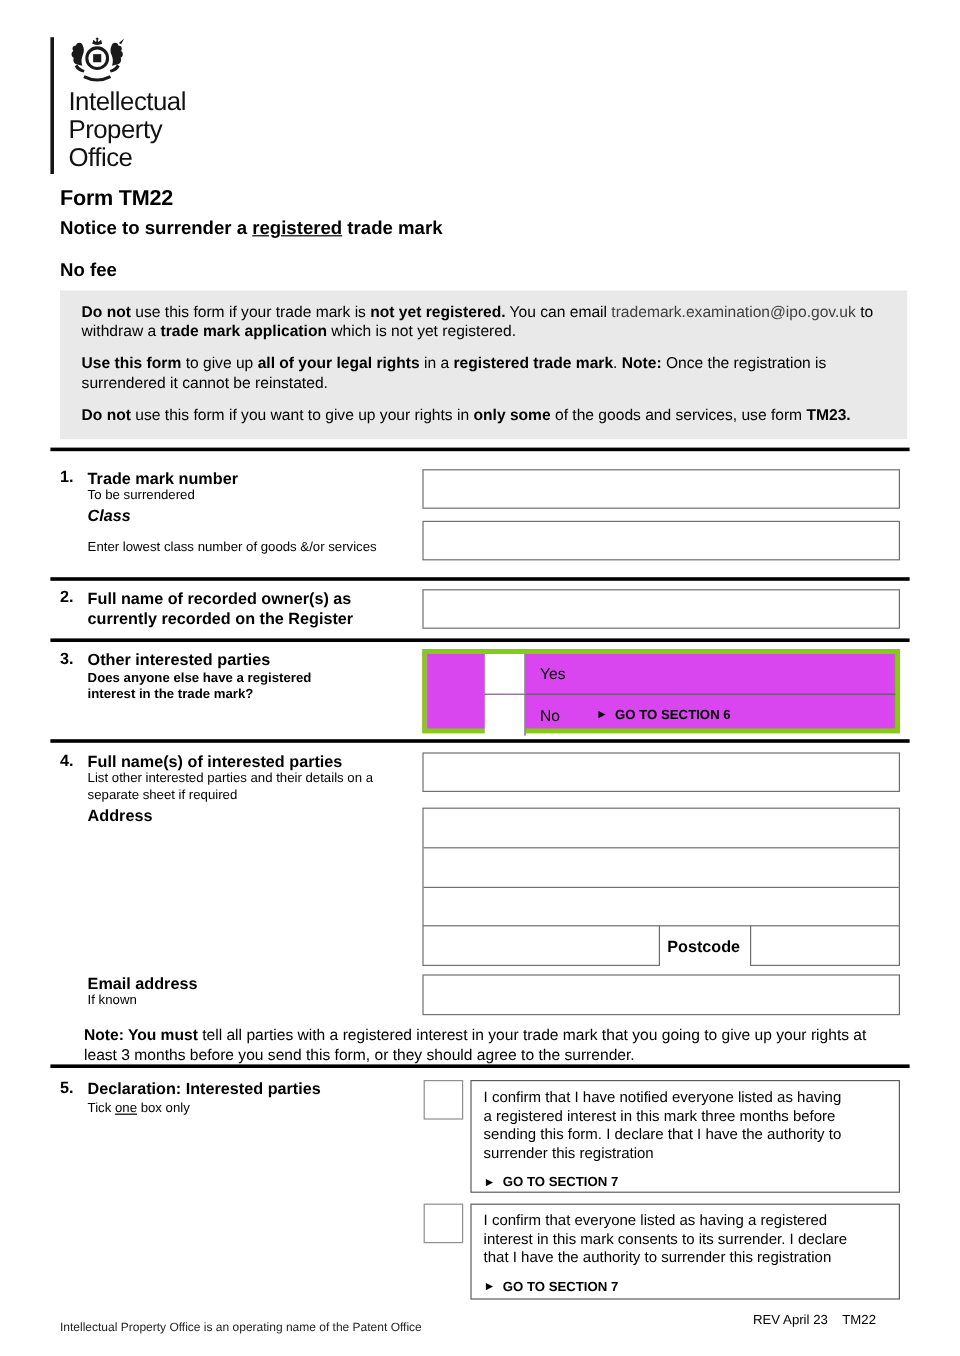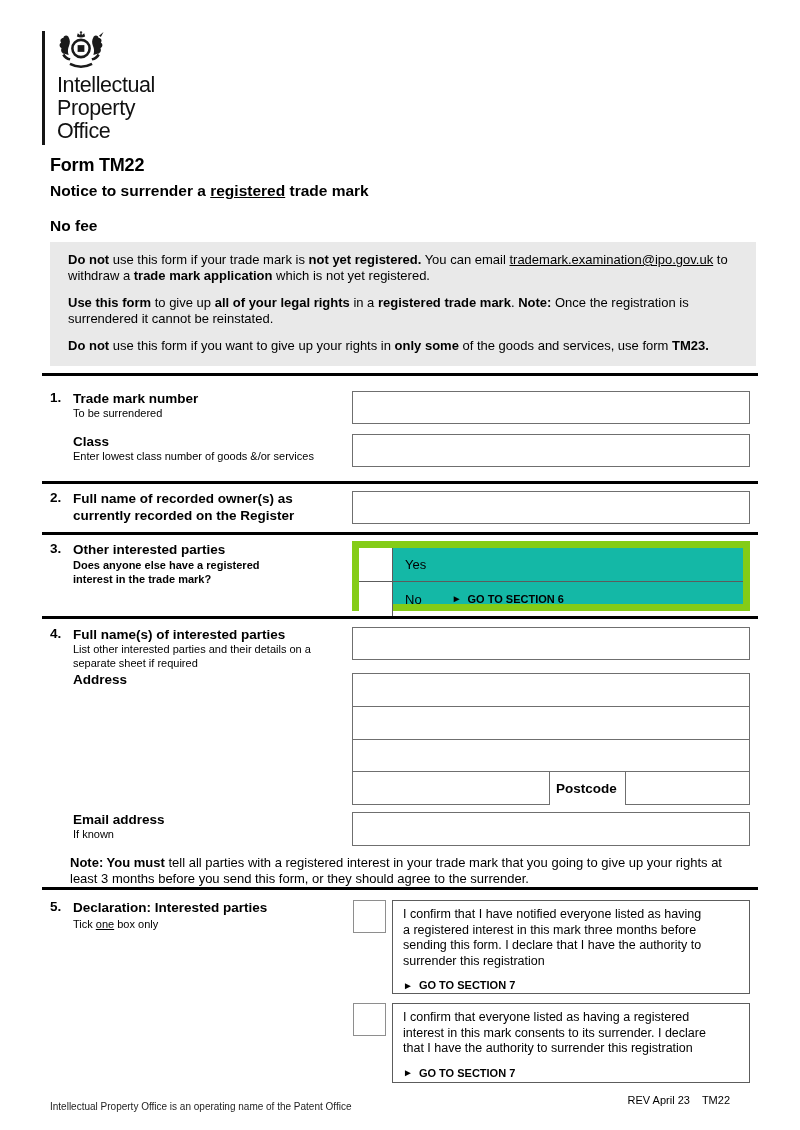--- a/index.html
+++ b/index.html
@@ -34,42 +34,42 @@
 
   
   .infobox {
     position:absolute; left:50px; top:242px; width:706px; height:124px;
     background:#e9e9e9; padding:10px 18px;
     font-size:13px; line-height:16px;
   }
   .infobox p { margin:0 0 11px 0; }
   .infobox p:last-child { margin-bottom:0; }
   .b { font-weight:bold; }
-  .email-link { color:#000000; text-decoration:underline; cursor:pointer; }
+  .email-link { color:#404040; cursor:pointer; }
 
   
   .rule { position:absolute; left:42px; width:716px; height:2.5px; background:#000; }
 
   
   .sec-num   { position:absolute; left:50px; font-size:13.5px; font-weight:bold; }
   .sec-title { position:absolute; left:73px; font-size:13.5px; font-weight:bold; line-height:17px; }
   .sec-sub   { position:absolute; left:73px; font-size:11px; line-height:13.5px; }
 
   
   .tbox {
     position:absolute; left:352px; width:398px; height:33px;
     border:1px solid #6f6f6f; background:#fff;
     font-family:"Liberation Sans",sans-serif; font-size:13px;
     padding:0 8px; outline:none; border-radius:0;
   }
 
   
   .choice-table {
     position:absolute; left:352px; top:541px; width:398px; height:70px;
-    border:7px solid #84cc16; background:#14b8a6;
+    border:4px solid #84cc16; background:#d946ef;padding-left:48px;
   }
   .choice-row { display:flex; height:34px; }
   .choice-row.first { border-bottom:1px solid #5c5c5c; }
   .choice-check { width:34px; border-right:1px solid #5c5c5c; cursor:pointer; background:#fff; }
   .choice-label { display:flex; align-items:center; padding-left:12px; font-size:13px; }
   .goto-inline { display:inline-flex; align-items:center; gap:6px; margin-left:30px; font-size:11px; font-weight:bold; }
   .arrow { font-size:10px; line-height:1; }
 
   
   .addr {
@@ -157,21 +157,21 @@
   <div class="rule" style="top:373px;"></div>
   <div class="rule" style="top:481px;"></div>
   <div class="rule" style="top:532px;"></div>
   <div class="rule" style="top:616px;"></div>
   <div class="rule" style="top:887px;"></div>
 
   <div class="sec-num" style="top:390px;">1.</div>
   <div class="sec-title" style="top:390px;">Trade mark number</div>
   <div class="sec-sub" style="top:407px;">To be surrendered</div>
   <input class="tbox" style="top: 391px;" type="text">
-  <div class="sec-title" style="top:433px;">Class</div>
+  <div class="sec-title" style="top:421px;font-style:italic;">Class</div>
   <div class="sec-sub" style="top:450px;">Enter lowest class number of goods &amp;/or services</div>
   <input class="tbox" style="top: 434px;" type="text">
 
   <div class="sec-num" style="top:490px;">2.</div>
   <div class="sec-title" style="top:490px;"><span>Full name of recorded owner(s) as</span><br><span>currently recorded on the Register</span></div>
   <input class="tbox" style="top: 491px;" type="text">
 
   <div class="sec-num" style="top:541px;">3.</div>
   <div class="sec-title" style="top:541px;">Other interested parties</div>
   <div class="sec-sub" style="top:559px;font-weight:bold;"><span>Does anyone else have a registered</span><br><span>interest in the trade mark?</span></div>

